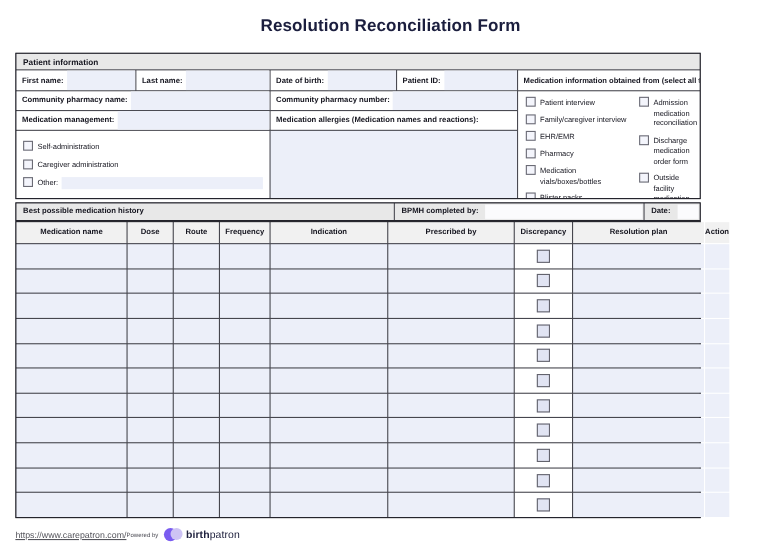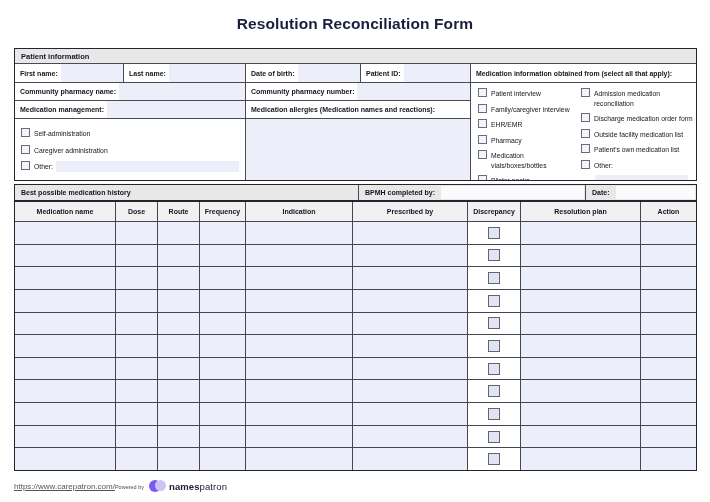--- a/index.html
+++ b/index.html
@@ -2,21 +2,21 @@
 <html><head>
 <meta charset="utf-8">
 <style>
   * { box-sizing: border-box; margin: 0; padding: 0; }
   html,body { background:#fff; }
   body { width:710px; height:502px; font-family:"Liberation Sans", sans-serif; color:#15151f; }
   .sheet { position:relative; width:710px; height:502px; background:#fff; overflow:hidden; }
 
   .title { margin-top:15px; margin-bottom:15px; text-align:center; font-size:15.5px; font-weight:bold; color:#1b1e3e; letter-spacing:.1px; }
 
-  .grid { display:grid; gap:1px; background:#4a4a52; border:1px solid #24242c; margin-left:14px; width:683px; }
+  .grid { display:grid; gap:1px; background:#4a4a52; border:1px solid #24242c; margin-left:14px; width:623px; }
   .cell { background:#fff; overflow:hidden; }
 
   
   .sec1 { grid-template-columns:108px 121px 114px 109px 1fr; grid-template-rows:14px 18px 17px 17px 1fr; height:133px; }
   .hdr { background:#e8e8e8; display:flex; align-items:center; padding-left:6px; font-size:7.5px; font-weight:bold; }
   .field { display:flex; align-items:stretch; }
   .fl { display:flex; align-items:center; font-size:7px; font-weight:bold; padding:0 3px 0 5px; white-space:nowrap; }
   .fill { flex:1; background:#eceff9; }
   .lav { background:#eceff9; }
   .subhdr { display:flex; align-items:center; font-size:6.9px; font-weight:bold; padding-left:5px; white-space:nowrap; }
@@ -323,17 +323,17 @@
     </div>
 
   <div class="footer">
     <a class="link" href="#">https://www.carepatron.com/</a>
     <div class="powered">
       <span class="pb-text">Powered by</span>
       <span class="logo-mark">
           <span class="c1"></span>
           <span class="c2"></span>
         </span>
-      <span class="brand"><b>names</b><span>patron</span></span>
+      <span class="brand"><b>birth</b><span>patron</span></span>
     </div>
   </div>
 
 </div>
 
 </body></html>

